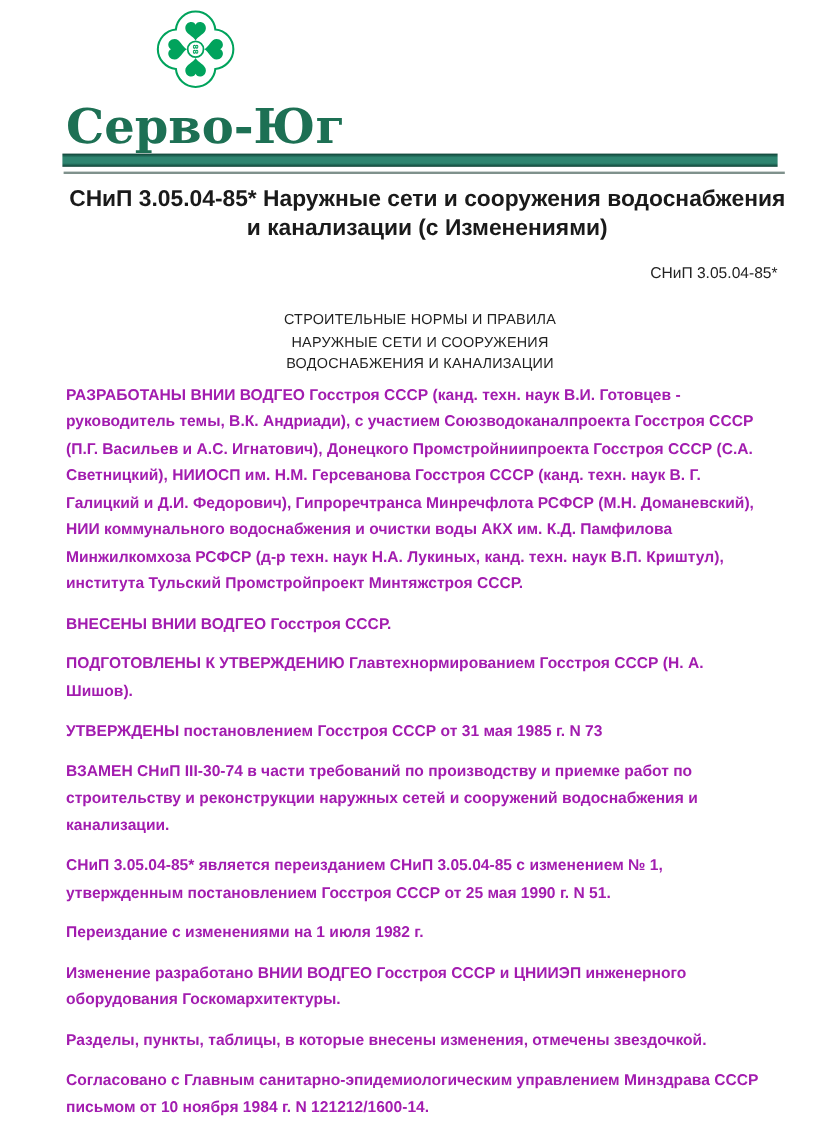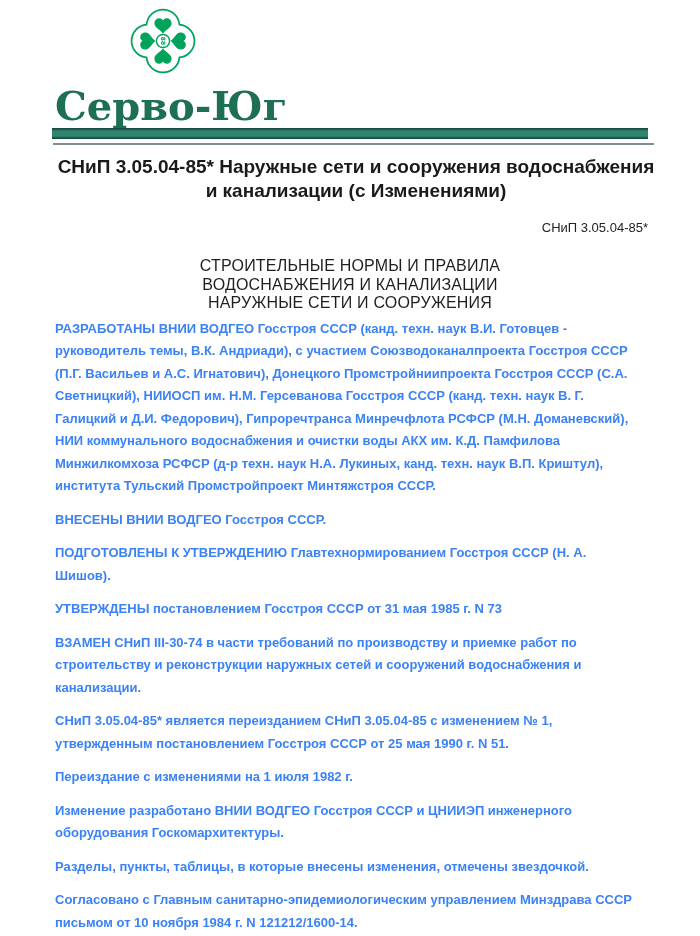--- a/index.html
+++ b/index.html
@@ -72,41 +72,41 @@
   }
   .doc-code {
     margin: 17px 52px 0 0;
     text-align: right;
     font-size: 13px;
     color: #222222;
   }
   .norm-heading {
     margin-top: 22px;
     text-align: center;
-    font-size: 16px;
+    font-size: 12px;
     line-height: 18.5px;
     color: #1f1f1f;
     letter-spacing: 0.2px;
   }
   .effective-date {
     margin: 25px 52px 0 0;
     text-align: right;
     font-size: 13px;
     font-weight: bold;
     color: #2f2f2f;
   }
 
   
   .body-text { margin: 5px 52px 0 55px; }
   .body-text p {
     font-size: 13px;
     font-weight: bold;
     line-height: 22.5px;
     margin: 0 16px 11px 0;
-    color: #3b82f6;
+    color: #a21caf;
   }
 </style>
 </head>
 <body>
 
 <div class="page">
 
   <div class="header">
 
     <div class="logo-block">
@@ -131,23 +131,23 @@
   <div class="thin-line"></div>
 
   <div class="doc-title">СНиП 3.05.04-85* Наружные сети и сооружения водоснабжения и канализации (с Изменениями)</div>
 
   <div class="doc-code">СНиП 3.05.04-85*</div>
 
   <div class="norm-heading">
 
       <div>СТРОИТЕЛЬНЫЕ НОРМЫ И ПРАВИЛА</div>
 
+      <div>НАРУЖНЫЕ СЕТИ И СООРУЖЕНИЯ</div>
+
       <div>ВОДОСНАБЖЕНИЯ И КАНАЛИЗАЦИИ</div>
-
-      <div>НАРУЖНЫЕ СЕТИ И СООРУЖЕНИЯ</div>
     </div>
 
 
   <div class="body-text">
 
       <p>РАЗРАБОТАНЫ ВНИИ ВОДГЕО Госстроя СССР (канд. техн. наук В.И. Готовцев - руководитель темы, В.К. Андриади), с участием Союзводоканалпроекта Госстроя СССР (П.Г. Васильев и А.С. Игнатович), Донецкого Промстройниипроекта Госстроя СССР (С.А. Светницкий), НИИОСП им. Н.М. Герсеванова Госстроя СССР (канд. техн. наук В. Г. Галицкий и Д.И. Федорович), Гипроречтранса Минречфлота РСФСР (М.Н. Доманевский), НИИ коммунального водоснабжения и очистки воды АКХ им. К.Д. Памфилова Минжилкомхоза РСФСР (д-р техн. наук Н.А. Лукиных, канд. техн. наук В.П. Криштул), института Тульский Промстройпроект Минтяжстроя СССР.</p>
 
       <p>ВНЕСЕНЫ ВНИИ ВОДГЕО Госстроя СССР.</p>
 
       <p>ПОДГОТОВЛЕНЫ К УТВЕРЖДЕНИЮ Главтехнормированием Госстроя СССР (Н. А. Шишов).</p>

